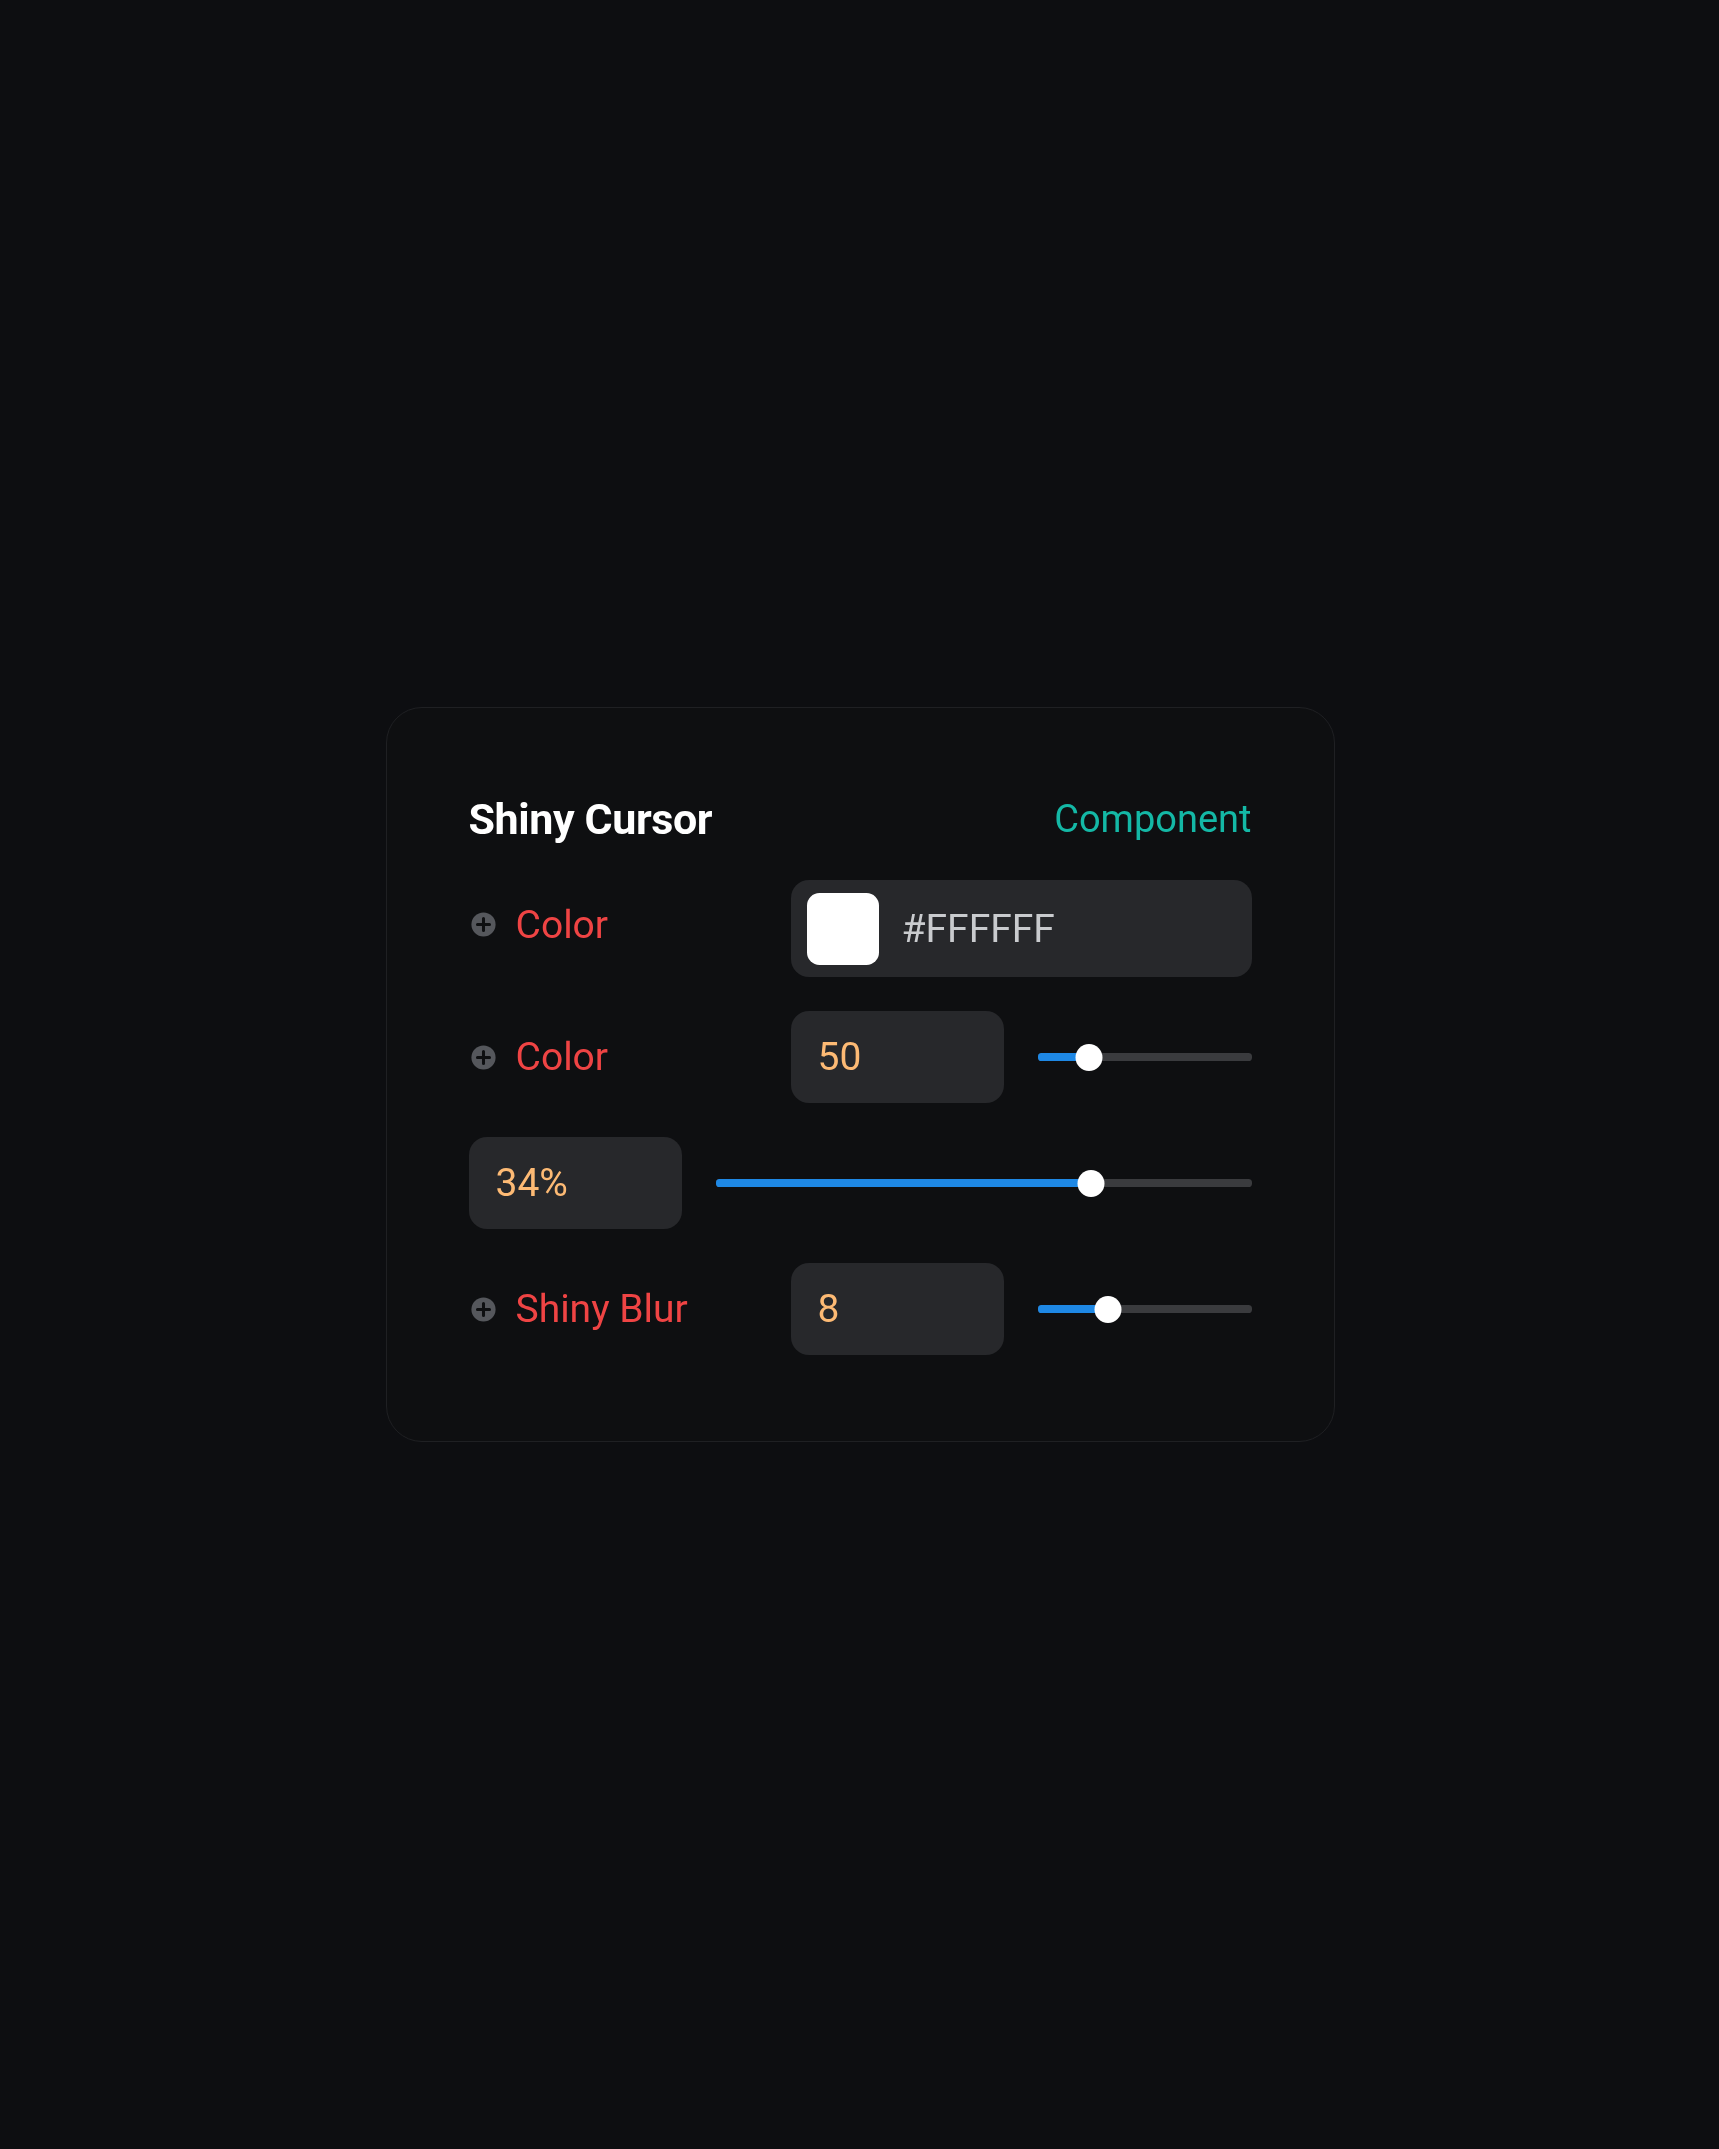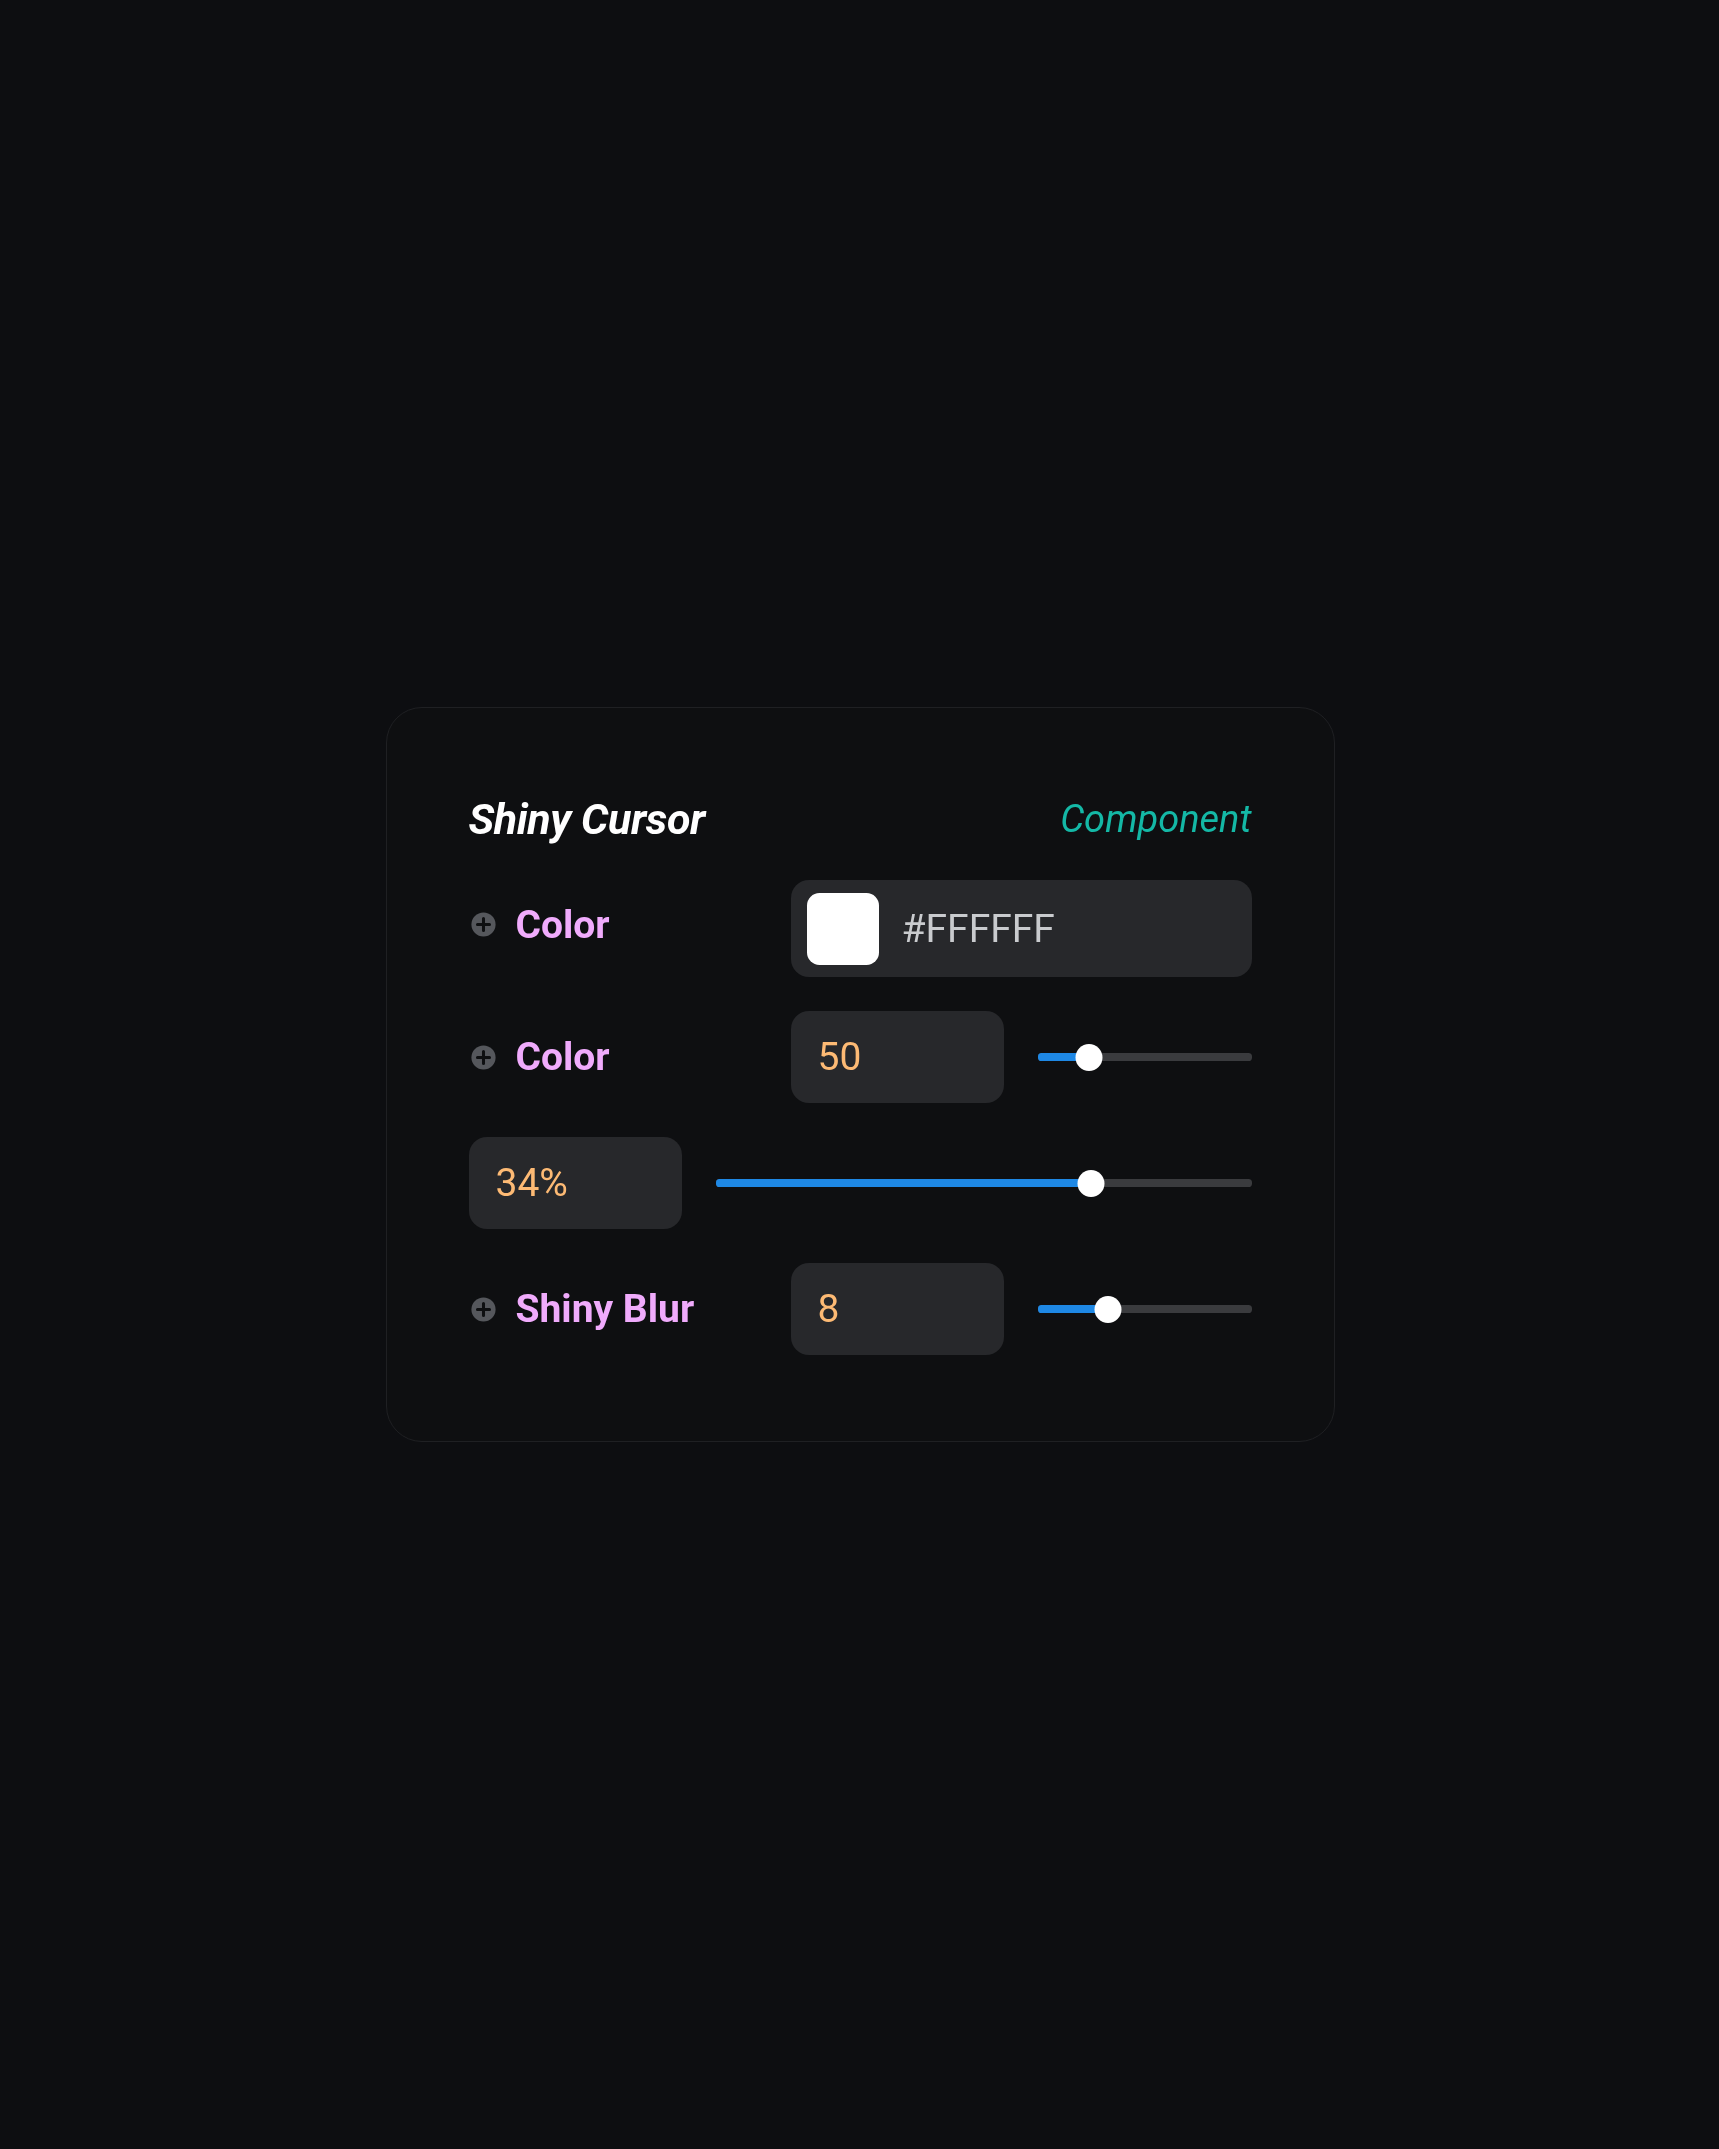--- a/index.html
+++ b/index.html
@@ -24,21 +24,20 @@
       border-radius: 36px;
       width: 949px;
       padding: 86px 82px 86px 82px;
     }
     
     .header {
       display: flex;
       justify-content: space-between;
       align-items: center;
       margin-bottom: 28px;
-      font-style: italic;
     }
     
     .title {
       color: #ffffff;
       font-size: 43px;
       font-weight: 700;
       letter-spacing: -0.4px;
     }
     
     .subtitle {
@@ -70,23 +69,23 @@
       height: 29px;
       flex-shrink: 0;
     }
     
     .plus-icon svg {
       width: 100%;
       height: 100%;
     }
     
     .label {
-      color: #f0abfc;
+      color: #ef4444;
       font-size: 39px;
-      font-weight: 700;
+      font-weight: 400;
     }
     
     .color-field {
       background: #27282b;
       border-radius: 18px;
       display: flex;
       align-items: center;
       padding: 12.5px 16px;
       flex: 1;
       gap: 23px;

